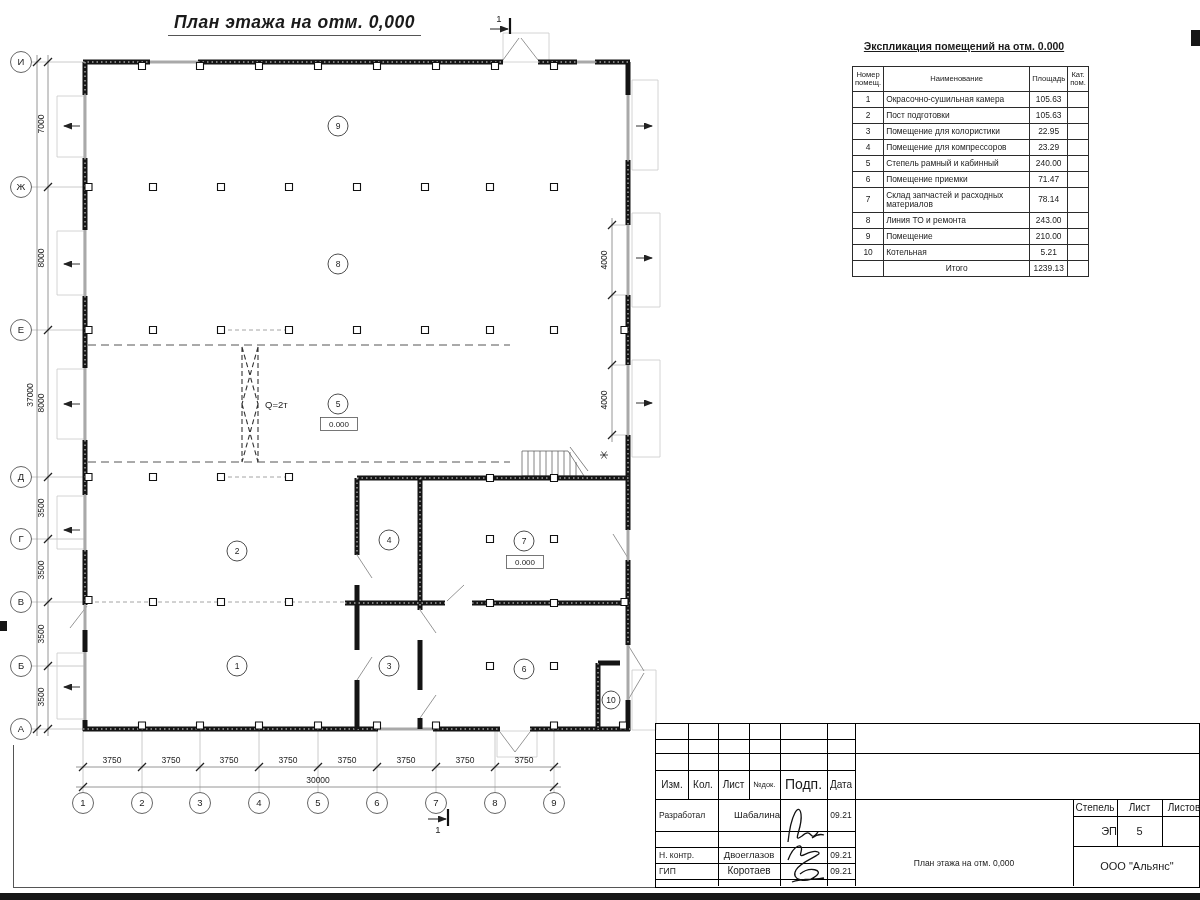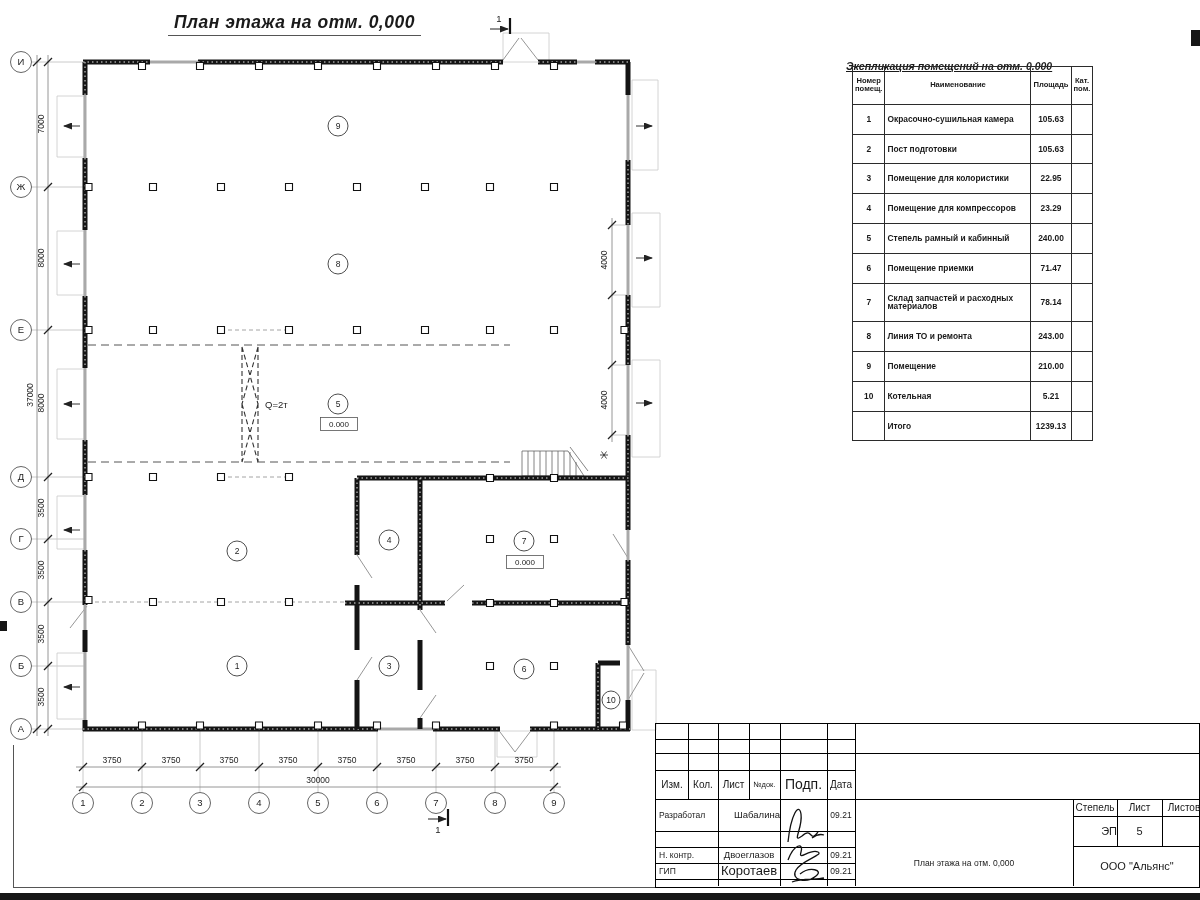--- a/index.html
+++ b/index.html
@@ -4,28 +4,28 @@
 <style>
   html,body{margin:0;padding:0;background:#e8e8e8;}
   #sheet{position:relative;width:1200px;height:900px;background:#ffffff;overflow:hidden;
          font-family:"Liberation Sans", sans-serif;color:#1a1a1a;}
   .abs{position:absolute;}
   svg text{font-family:"Liberation Sans", sans-serif;fill:#1d1d1d;}
   
   #dwg-title{left:168px;top:12px;font-size:17.5px;font-style:italic;font-weight:bold;
              border-bottom:1.5px solid #555;padding:0 6px 2px 6px;letter-spacing:.5px;}
   
-  #expl-title{left:846px;top:40px;width:236px;text-align:left;font-size:10.5px;
-              font-style:italic;font-weight:bold;text-decoration:underline;margin-top:20px;}
+  #expl-title{left:846px;top:40px;width:236px;text-align:center;font-size:10.5px;
+              font-weight:bold;text-decoration:underline;}
   #expl{left:852px;top:66px;border-collapse:collapse;table-layout:fixed;}
-  #expl td,#expl th{border:1px solid #2b2b2b;font-weight:bold;overflow:hidden;
-                    padding:10px 2px;vertical-align:middle;}
+  #expl td,#expl th{border:1px solid #2b2b2b;font-weight:normal;overflow:hidden;
+                    padding:3px 2px;vertical-align:middle;}
   #expl th{font-size:7.6px;line-height:1.1;}
   #expl td{font-size:8.4px;line-height:1.05;}
-  .c{text-align:center;} .r{text-align:left;}
+  .c{text-align:center;} .r{text-align:center;}
   
   #tb{left:655px;top:723px;width:545px;height:165px;border:1.6px solid #000;box-sizing:border-box;}
   .ln{position:absolute;background:#000;}
   .tbt{position:absolute;overflow:hidden;white-space:nowrap;}
   .mark{background:#161616;}
   .frame{background:#555;}
 </style>
 </head>
 <body>
 
@@ -355,21 +355,21 @@
     <div class="tbt" style="left:124px;top:46px;width:47px;height:29px;line-height:29px;text-align:center;font-size:14px">Подп.</div>
     <div class="tbt" style="left:171px;top:46px;width:28px;height:29px;line-height:29px;text-align:center;font-size:10px">Дата</div>
 
     <div class="tbt" style="left:3px;top:75px;width:60px;height:32px;line-height:32px;font-size:8.5px">Разработал</div>
     <div class="tbt" style="left:62px;top:75px;width:62px;height:32px;line-height:32px;text-align:right;font-size:9.5px">Шабалина</div>
     <div class="tbt" style="left:171px;top:75px;width:28px;height:32px;line-height:32px;text-align:center;font-size:8.5px">09.21</div>
     <div class="tbt" style="left:3px;top:123px;width:60px;height:16px;line-height:16px;font-size:8.5px">Н. контр.</div>
     <div class="tbt" style="left:62px;top:123px;width:62px;height:16px;line-height:16px;text-align:center;font-size:9.5px">Двоеглазов</div>
     <div class="tbt" style="left:171px;top:123px;width:28px;height:16px;line-height:16px;text-align:center;font-size:8.5px">09.21</div>
     <div class="tbt" style="left:3px;top:139px;width:60px;height:16px;line-height:16px;font-size:8.5px">ГИП</div>
-    <div class="tbt" style="left:62px;top:139px;width:62px;height:16px;line-height:16px;text-align:center;font-size:13px">Коротаев</div>
+    <div class="tbt" style="left:62px;top:139px;width:62px;height:16px;line-height:16px;text-align:center;font-size:10px">Коротаев</div>
     <div class="tbt" style="left:171px;top:139px;width:28px;height:16px;line-height:16px;text-align:center;font-size:8.5px">09.21</div>
 
     <svg class="abs" style="left:126px;top:76px" width="44" height="48" viewBox="0 0 44 48">
       <path d="M6,42 C9,14 17,2 19,14 C21,28 9,44 20,36 C31,26 27,44 36,32 M30,38 C34,35 39,34 42,35" stroke="#111" stroke-width="1.3" fill="none"></path>
     </svg>
     <svg class="abs" style="left:126px;top:116px" width="46" height="46" viewBox="0 0 46 46">
       <path d="M6,20 C12,4 22,2 19,12 C16,22 28,8 36,12 C42,15 20,20 14,30 C8,40 24,44 34,36 C42,30 28,26 18,34 M10,42 C20,38 34,40 42,38" stroke="#111" stroke-width="1.3" fill="none"></path>
     </svg>
 
     <div class="tbt" style="left:199px;top:75px;width:218px;height:87px;text-align:center;font-size:8.5px;line-height:128px">План этажа на отм. 0,000</div>

